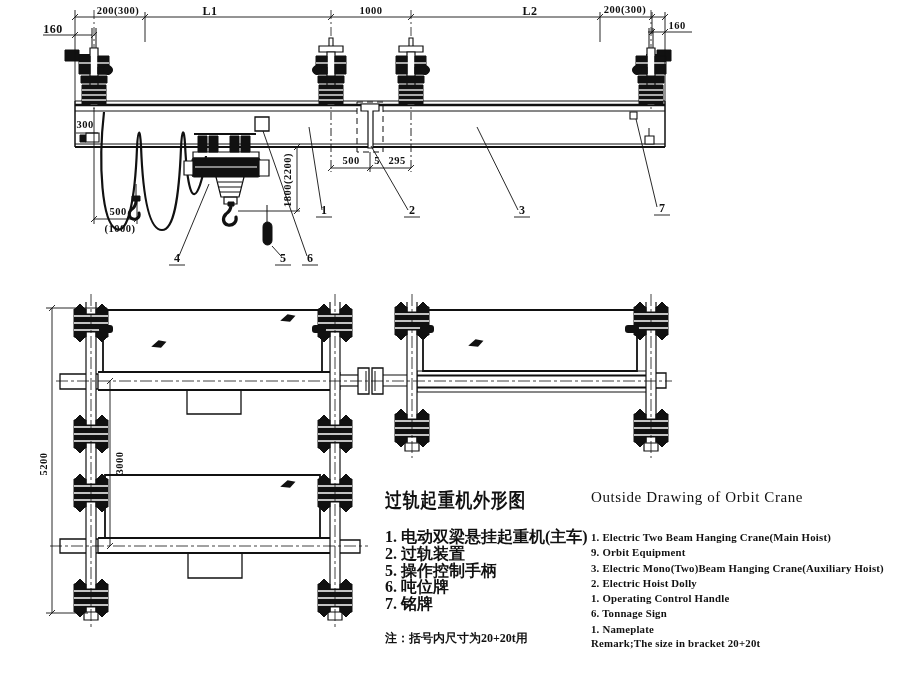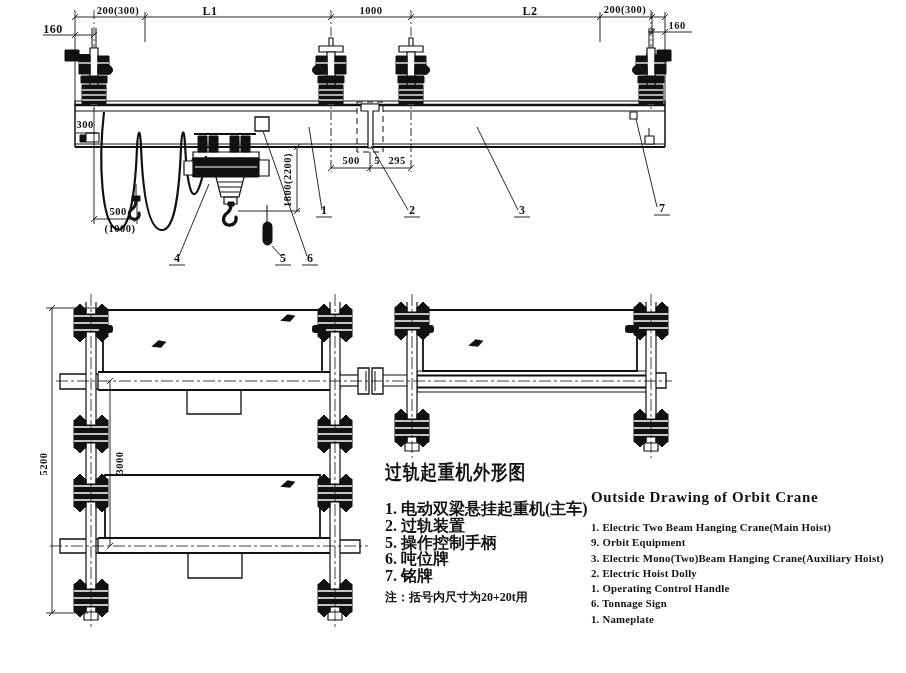--- a/index.html
+++ b/index.html
@@ -3,28 +3,28 @@
 <meta charset="utf-8">
 <style>
   html,body{margin:0;padding:0;background:#e8e8e8;}
   .stage{position:relative;width:906px;height:673px;background:#ffffff;overflow:hidden;
          font-family:"Liberation Serif",serif;color:#111;}
   svg{position:absolute;left:0;top:0;}
   svg line,svg path,svg rect,svg polygon,svg circle{vector-effect:non-scaling-stroke;}
   .dim{font:bold 10.5px "Liberation Serif",serif;fill:#111;letter-spacing:.5px;}
   .dimb{font:bold 12px "Liberation Serif",serif;fill:#111;letter-spacing:.5px;}
   .co{font:bold 12px "Liberation Serif",serif;fill:#111;}
-  .cn-block{position:absolute;left:385px;top:459px;width:210px;}
+  .cn-block{position:absolute;left:385px;top:487px;width:210px;}
   .cn-title{font-weight:bold;font-size:20px;letter-spacing:1px;transform:scaleX(.84);transform-origin:left top;white-space:nowrap;}
   .cn-items{margin-top:15px;}
   .cn-item{font-weight:bold;font-size:16px;line-height:16.8px;white-space:nowrap;}
-  .cn-note{font-weight:bold;font-size:12px;margin-top:4px;white-space:nowrap;}
+  .cn-note{font-weight:bold;font-size:12px;margin-top:17px;white-space:nowrap;}
   .en-block{position:absolute;left:591px;top:489px;width:315px;}
-  .en-title{font-weight:bold;font-size:15px;letter-spacing:.6px;white-space:nowrap;}
-  .en-items{margin-top:14px;}
+  .en-title{font-weight:normal;font-size:15px;letter-spacing:.6px;white-space:nowrap;}
+  .en-items{margin-top:24px;}
   .en-item{font-weight:bold;font-size:10.8px;line-height:15.3px;white-space:nowrap;letter-spacing:.2px;}
   .en-remark{font-weight:bold;font-size:10.8px;margin-top:0px;white-space:nowrap;letter-spacing:.2px;}
 </style>
 </head>
 <body>
 
 <div class="stage">
 
 <svg width="906" height="673" viewBox="0 0 906 673">
   <defs>
@@ -415,15 +415,16 @@
     <div class="en-title">Outside Drawing of Orbit Crane</div>
     <div class="en-items">
       <div class="en-item">1. Electric Two Beam Hanging Crane(Main Hoist)</div>
       <div class="en-item">9. Orbit Equipment</div>
       <div class="en-item">3. Electric Mono(Two)Beam Hanging Crane(Auxiliary Hoist)</div>
       <div class="en-item">2. Electric Hoist Dolly</div>
       <div class="en-item">1. Operating Control Handle</div>
       <div class="en-item">6. Tonnage Sign</div>
       <div class="en-item">1. Nameplate</div>
     </div>
+    <div class="en-remark">Remark;The size in bracket 20+20t</div>
   </div>
 
 </div>
 
 </body></html>

